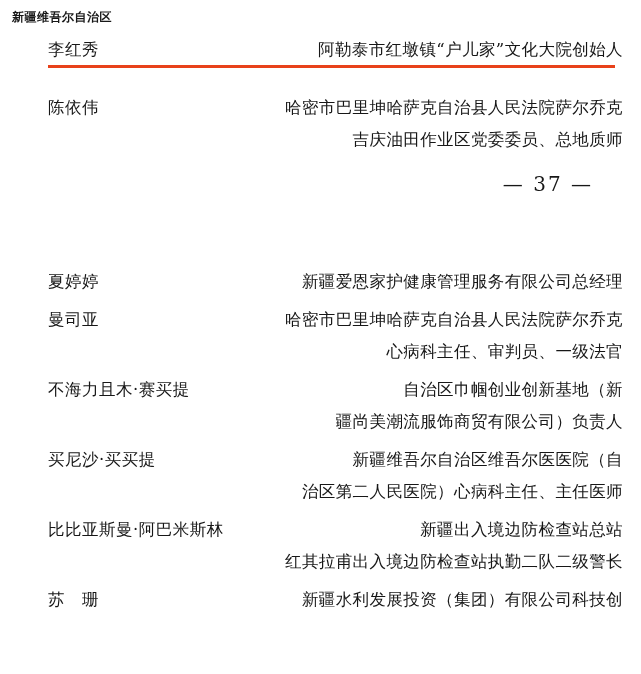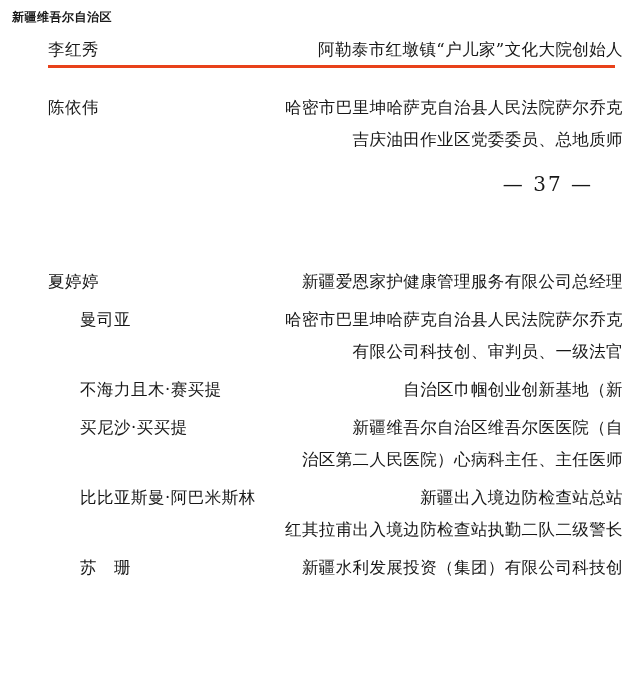--- a/index.html
+++ b/index.html
@@ -28,21 +28,21 @@
     margin: 4px 0 0 -40px;
     padding-left: 4px;
     line-height: 26px;
     white-space: nowrap;
   }
   .entry {
     display: flex;
     align-items: flex-start;
     margin-top: 26px;
   }
-  .entry.tight { margin-top: 6px; margin-left: 32px; }
+  .entry.tight { margin-top: 6px; }
   .name {
     flex: 0 0 auto;
     font-size: 16.5px;
     line-height: 32px;
     white-space: nowrap;
     letter-spacing: 0.5px;
   }
   .desc {
     flex: 1 1 auto;
     font-size: 16.5px;
@@ -110,29 +110,30 @@
     <span class="name">夏婷婷</span>
     <span class="gap-md"></span>
     <span class="desc">新疆爱恩家护健康管理服务有限公司总经理</span>
   </div>
 
   <div class="entry tight">
     <span class="name">曼司亚</span>
     <span class="gap-md"></span>
     <span class="desc">
       <span>哈密市巴里坤哈萨克自治县人民法院萨尔乔克</span>
-      <span class="line2 noindent">有限公司科技创、审判员、一级法官</span>
+      <span class="line2 noindent">心病科主任、审判员、一级法官</span>
     </span>
   </div>
 
   <div class="entry tight">
     <span class="name">不海力且木·赛买提</span>
     <span class="gap-md"></span>
     <span class="desc">
       <span>自治区巾帼创业创新基地（新</span>
+      <span class="line2">疆尚美潮流服饰商贸有限公司）负责人</span>
     </span>
   </div>
 
   <div class="entry tight">
     <span class="name">买尼沙·买买提</span>
     <span class="gap-md"></span>
     <span class="desc">
       <span>新疆维吾尔自治区维吾尔医医院（自</span>
       <span class="line2 noindent">治区第二人民医院）心病科主任、主任医师</span>
     </span>

